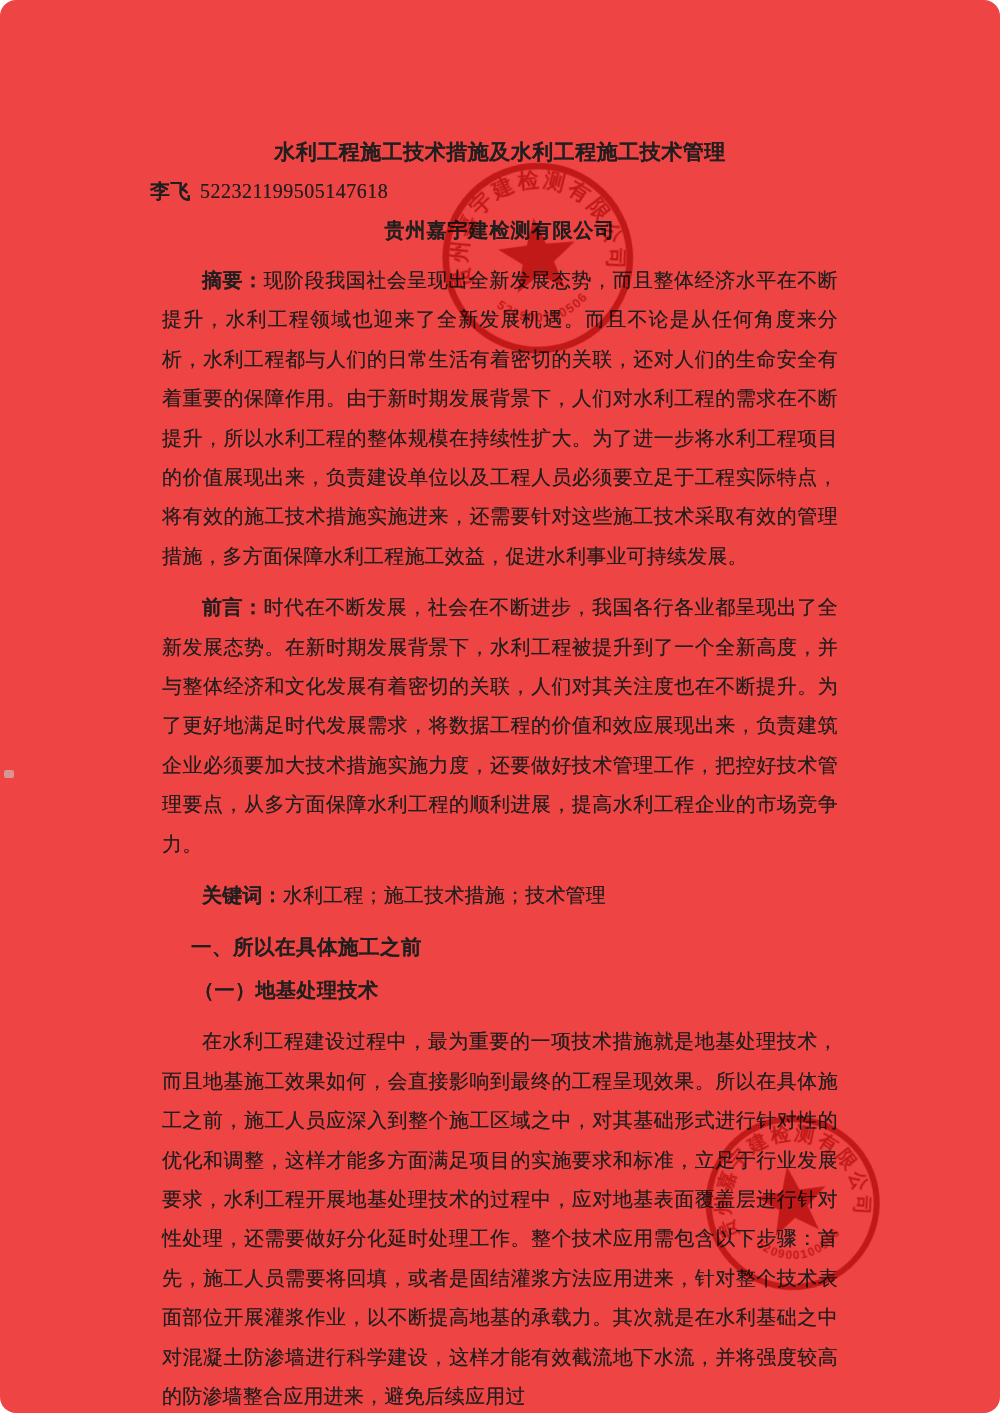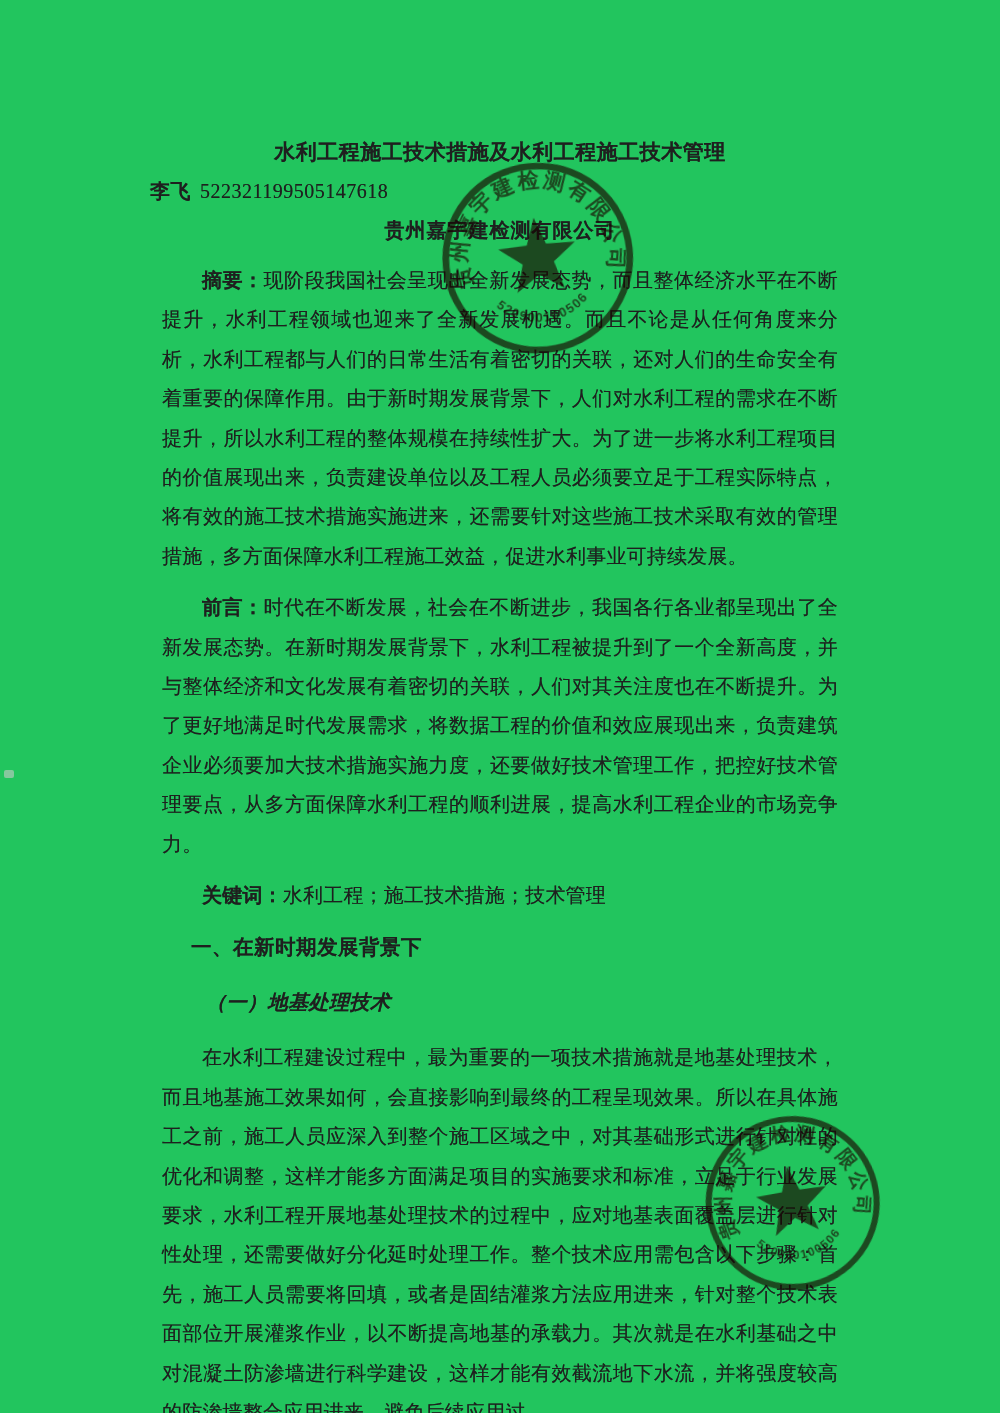--- a/index.html
+++ b/index.html
@@ -1,20 +1,21 @@
 <!DOCTYPE html>
 <html><head>
 <meta charset="utf-8">
 <style>
   html,body { margin:0; padding:0; background:#ffffff; }
   .page {
     position:relative; width:1000px; height:1413px;
-    background:#22c55e; overflow:hidden;
+    background:#ef4444; overflow:hidden;
     font-family:"Liberation Serif","DejaVu Serif",serif;
     color:#1f1f1f;
+    border-radius:16px;
   }
   .doc {
     position:absolute; left:150px; top:133px; width:700px;
     text-shadow:0 0 0.5px rgba(20,20,20,.55);
   }
   .b { font-weight:bold; }
   .title {
     margin:0; font-size:21px; font-weight:bold; text-align:center;
     line-height:39px; letter-spacing:0.5px;
   }
@@ -29,22 +30,22 @@
   .para {
     margin:12px; font-size:20px; line-height:39.4px;
     text-align:justify; text-justify:inter-ideograph;
     text-indent:2em; letter-spacing:0.2px;
   }
   .h2 {
     margin:0; font-size:20.5px; font-weight:bold; line-height:39.4px;
     text-indent:2em; letter-spacing:0.5px;
   }
   .h3 {
-    margin:16px; font-size:20px; font-weight:bold; line-height:39.4px;
-    text-indent:2em; letter-spacing:0.5px;font-style:italic;
+    margin:4px; font-size:20px; font-weight:bold; line-height:39.4px;
+    text-indent:2em; letter-spacing:0.5px;
   }
   .seal {
     position:absolute; mix-blend-mode:multiply; opacity:0.82;
     filter:blur(0.35px);
     font-family:"Liberation Sans","DejaVu Sans",sans-serif;
   }
   #seal-top    { left:440px; top:160px;  transform:rotate(-6deg); }
   #seal-bottom { left:703px; top:1113px; transform:rotate(-9deg); }
   .speck { position:absolute; background:#c9c9c9; border-radius:2px; opacity:.6; }
   #speck-1 { left:4px;  top:770px;  width:10px; height:8px; }
@@ -62,21 +63,21 @@
     </div>
 
     <div class="org">贵州嘉宇建检测有限公司</div>
 
     <p class="para"><span class="b">摘要：</span><span>现阶段我国社会呈现出全新发展态势，而且整体经济水平在不断提升，水利工程领域也迎来了全新发展机遇。而且不论是从任何角度来分析，水利工程都与人们的日常生活有着密切的关联，还对人们的生命安全有着重要的保障作用。由于新时期发展背景下，人们对水利工程的需求在不断提升，所以水利工程的整体规模在持续性扩大。为了进一步将水利工程项目的价值展现出来，负责建设单位以及工程人员必须要立足于工程实际特点，将有效的施工技术措施实施进来，还需要针对这些施工技术采取有效的管理措施，多方面保障水利工程施工效益，促进水利事业可持续发展。</span></p>
 
     <p class="para"><span class="b">前言：</span><span>时代在不断发展，社会在不断进步，我国各行各业都呈现出了全新发展态势。在新时期发展背景下，水利工程被提升到了一个全新高度，并与整体经济和文化发展有着密切的关联，人们对其关注度也在不断提升。为了更好地满足时代发展需求，将数据工程的价值和效应展现出来，负责建筑企业必须要加大技术措施实施力度，还要做好技术管理工作，把控好技术管理要点，从多方面保障水利工程的顺利进展，提高水利工程企业的市场竞争力。</span></p>
 
     <p class="para"><span class="b">关键词：</span><span>水利工程；施工技术措施；技术管理</span></p>
 
-    <h2 class="h2">一、在新时期发展背景下</h2>
+    <h2 class="h2">一、所以在具体施工之前</h2>
 
     <h3 class="h3">（一）地基处理技术</h3>
 
     <p class="para"><span>在水利工程建设过程中，最为重要的一项技术措施就是地基处理技术，而且地基施工效果如何，会直接影响到最终的工程呈现效果。所以在具体施工之前，施工人员应深入到整个施工区域之中，对其基础形式进行针对性的优化和调整，这样才能多方面满足项目的实施要求和标准，立足于行业发展要求，水利工程开展地基处理技术的过程中，应对地基表面覆盖层进行针对性处理，还需要做好分化延时处理工作。整个技术应用需包含以下步骤：首先，施工人员需要将回填，或者是固结灌浆方法应用进来，针对整个技术表面部位开展灌浆作业，以不断提高地基的承载力。其次就是在水利基础之中对混凝土防渗墙进行科学建设，这样才能有效截流地下水流，并将强度较高的防渗墙整合应用进来，避免后续应用过</span></p>
   </div>
 
   <div class="seal" id="seal-top"><svg width="196" height="196" viewBox="0 0 196 196">
         <defs>
           <path id="seal-top-t" d="M 31.3 122.3 A 71 71 0 1 1 164.7 122.3"></path>
           <path id="seal-top-n" d="M 45.6 134.7 A 64 64 0 0 0 150.4 134.7"></path>

